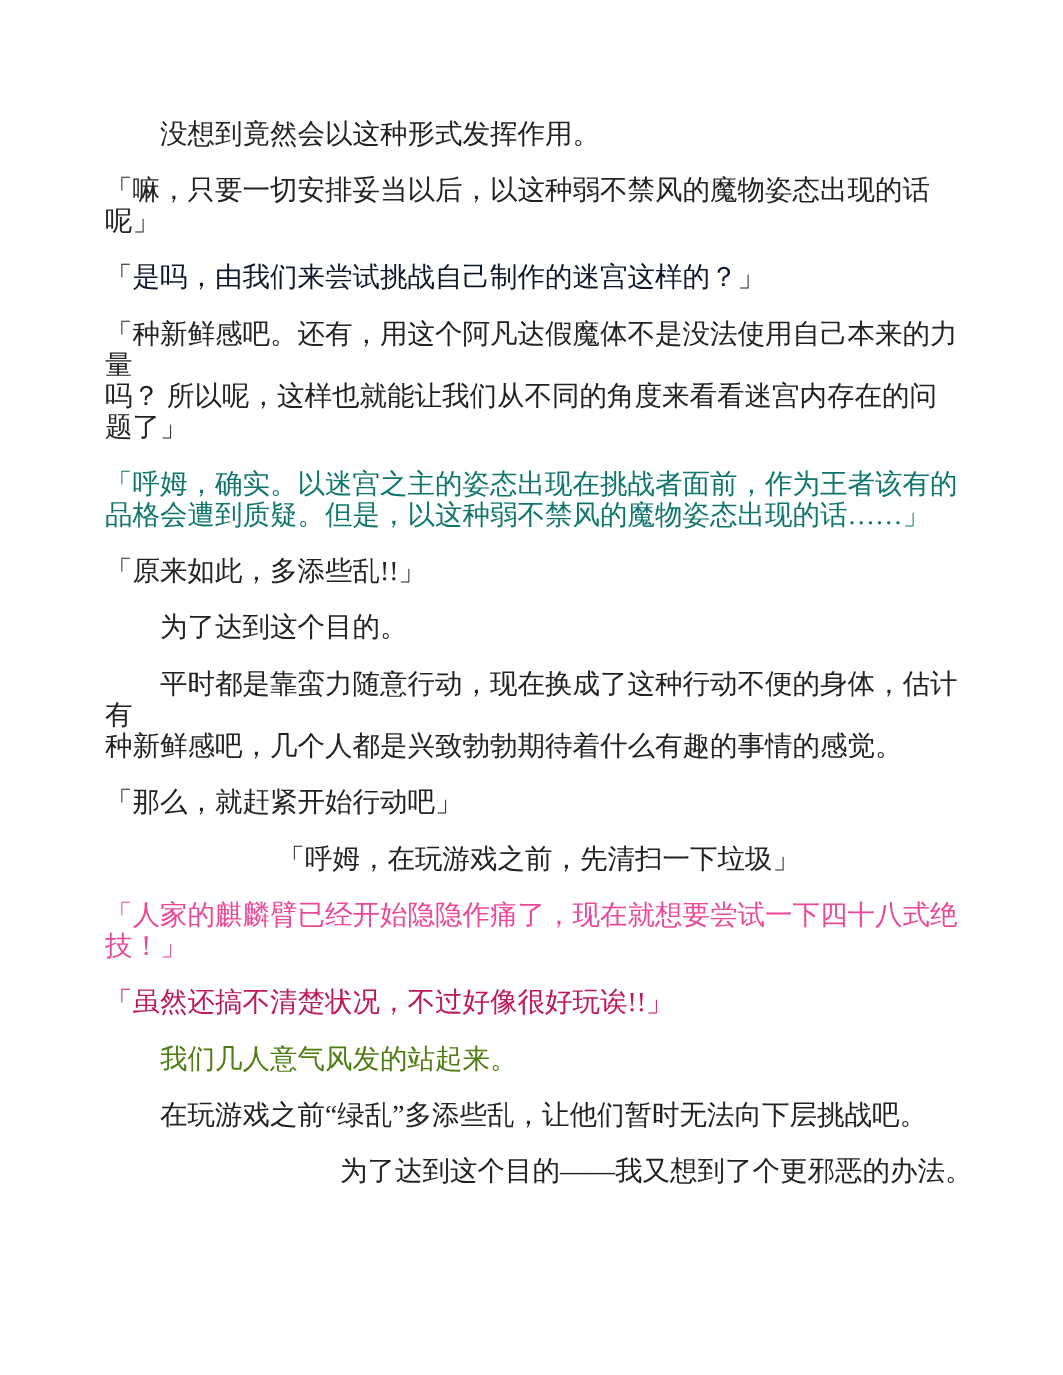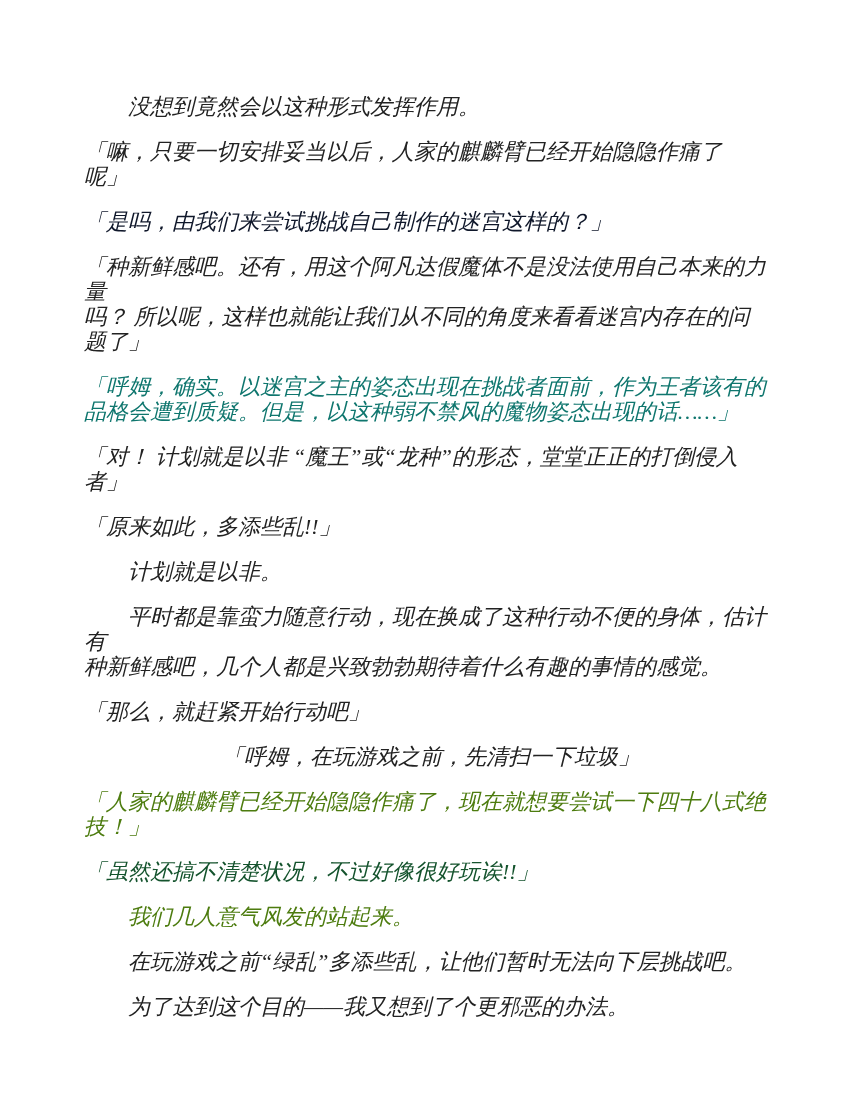--- a/index.html
+++ b/index.html
@@ -21,43 +21,40 @@
   }
   .para {
     margin: 0 0 20px 0;
     font-family: "Liberation Serif", "DejaVu Serif", serif;
     font-size: 22px;
     line-height: 25px;
     color: #222222;
     white-space: pre-line;   
     text-align: left;
     letter-spacing: 0;
-    font-style: italic;
   }
 </style>
 </head>
 <body style="background: rgb(255, 255, 255);">
 
 <div class="page">
   <p class="para" style="color: rgb(34, 34, 34);">　　没想到竟然会以这种形式发挥作用。</p>
-  <p class="para" style="color: rgb(34, 34, 34);">「嘛，只要一切安排妥当以后，人家的麒麟臂已经开始隐隐作痛了
+  <p class="para" style="color: rgb(34, 34, 34);">「嘛，只要一切安排妥当以后，以这种弱不禁风的魔物姿态出现的话
 呢」</p>
   <p class="para" style="color: #0f172a;">「是吗，由我们来尝试挑战自己制作的迷宫这样的？」</p>
   <p class="para" style="color: rgb(34, 34, 34);">「种新鲜感吧。还有，用这个阿凡达假魔体不是没法使用自己本来的力量
 吗？ 所以呢，这样也就能让我们从不同的角度来看看迷宫内存在的问
 题了」</p>
   <p class="para" style="color: #0f766e;">「呼姆，确实。以迷宫之主的姿态出现在挑战者面前，作为王者该有的
 品格会遭到质疑。但是，以这种弱不禁风的魔物姿态出现的话……」</p>
-  <p class="para" style="color: rgb(34, 34, 34);">「对！ 计划就是以非 “魔王”或“龙种”的形态，堂堂正正的打倒侵入
-者」</p>
   <p class="para" style="color: rgb(34, 34, 34);">「原来如此，多添些乱!!」</p>
-  <p class="para" style="color: rgb(34, 34, 34);">　　计划就是以非。</p>
+  <p class="para" style="color: rgb(34, 34, 34);">　　为了达到这个目的。</p>
   <p class="para" style="color: rgb(34, 34, 34);">　　平时都是靠蛮力随意行动，现在换成了这种行动不便的身体，估计有
 种新鲜感吧，几个人都是兴致勃勃期待着什么有趣的事情的感觉。</p>
   <p class="para" style="color: rgb(34, 34, 34);">「那么，就赶紧开始行动吧」</p>
   <p class="para" style="color: rgb(34, 34, 34); text-align: center;">「呼姆，在玩游戏之前，先清扫一下垃圾」</p>
-  <p class="para" style="color: #4d7c0f;">「人家的麒麟臂已经开始隐隐作痛了，现在就想要尝试一下四十八式绝
+  <p class="para" style="color: #ec4899;">「人家的麒麟臂已经开始隐隐作痛了，现在就想要尝试一下四十八式绝
 技！」</p>
-  <p class="para" style="color: #14532d;">「虽然还搞不清楚状况，不过好像很好玩诶!!」</p>
+  <p class="para" style="color: #be185d;">「虽然还搞不清楚状况，不过好像很好玩诶!!」</p>
   <p class="para" style="color: #4d7c0f;">　　我们几人意气风发的站起来。</p>
   <p class="para" style="color: rgb(34, 34, 34);">　　在玩游戏之前“绿乱”多添些乱，让他们暂时无法向下层挑战吧。</p>
-  <p class="para" style="color: rgb(34, 34, 34);">　　为了达到这个目的——我又想到了个更邪恶的办法。</p>
+  <p class="para" style="color: rgb(34, 34, 34); text-align: right;">　　为了达到这个目的——我又想到了个更邪恶的办法。</p>
 </div>
 
 </body></html>

